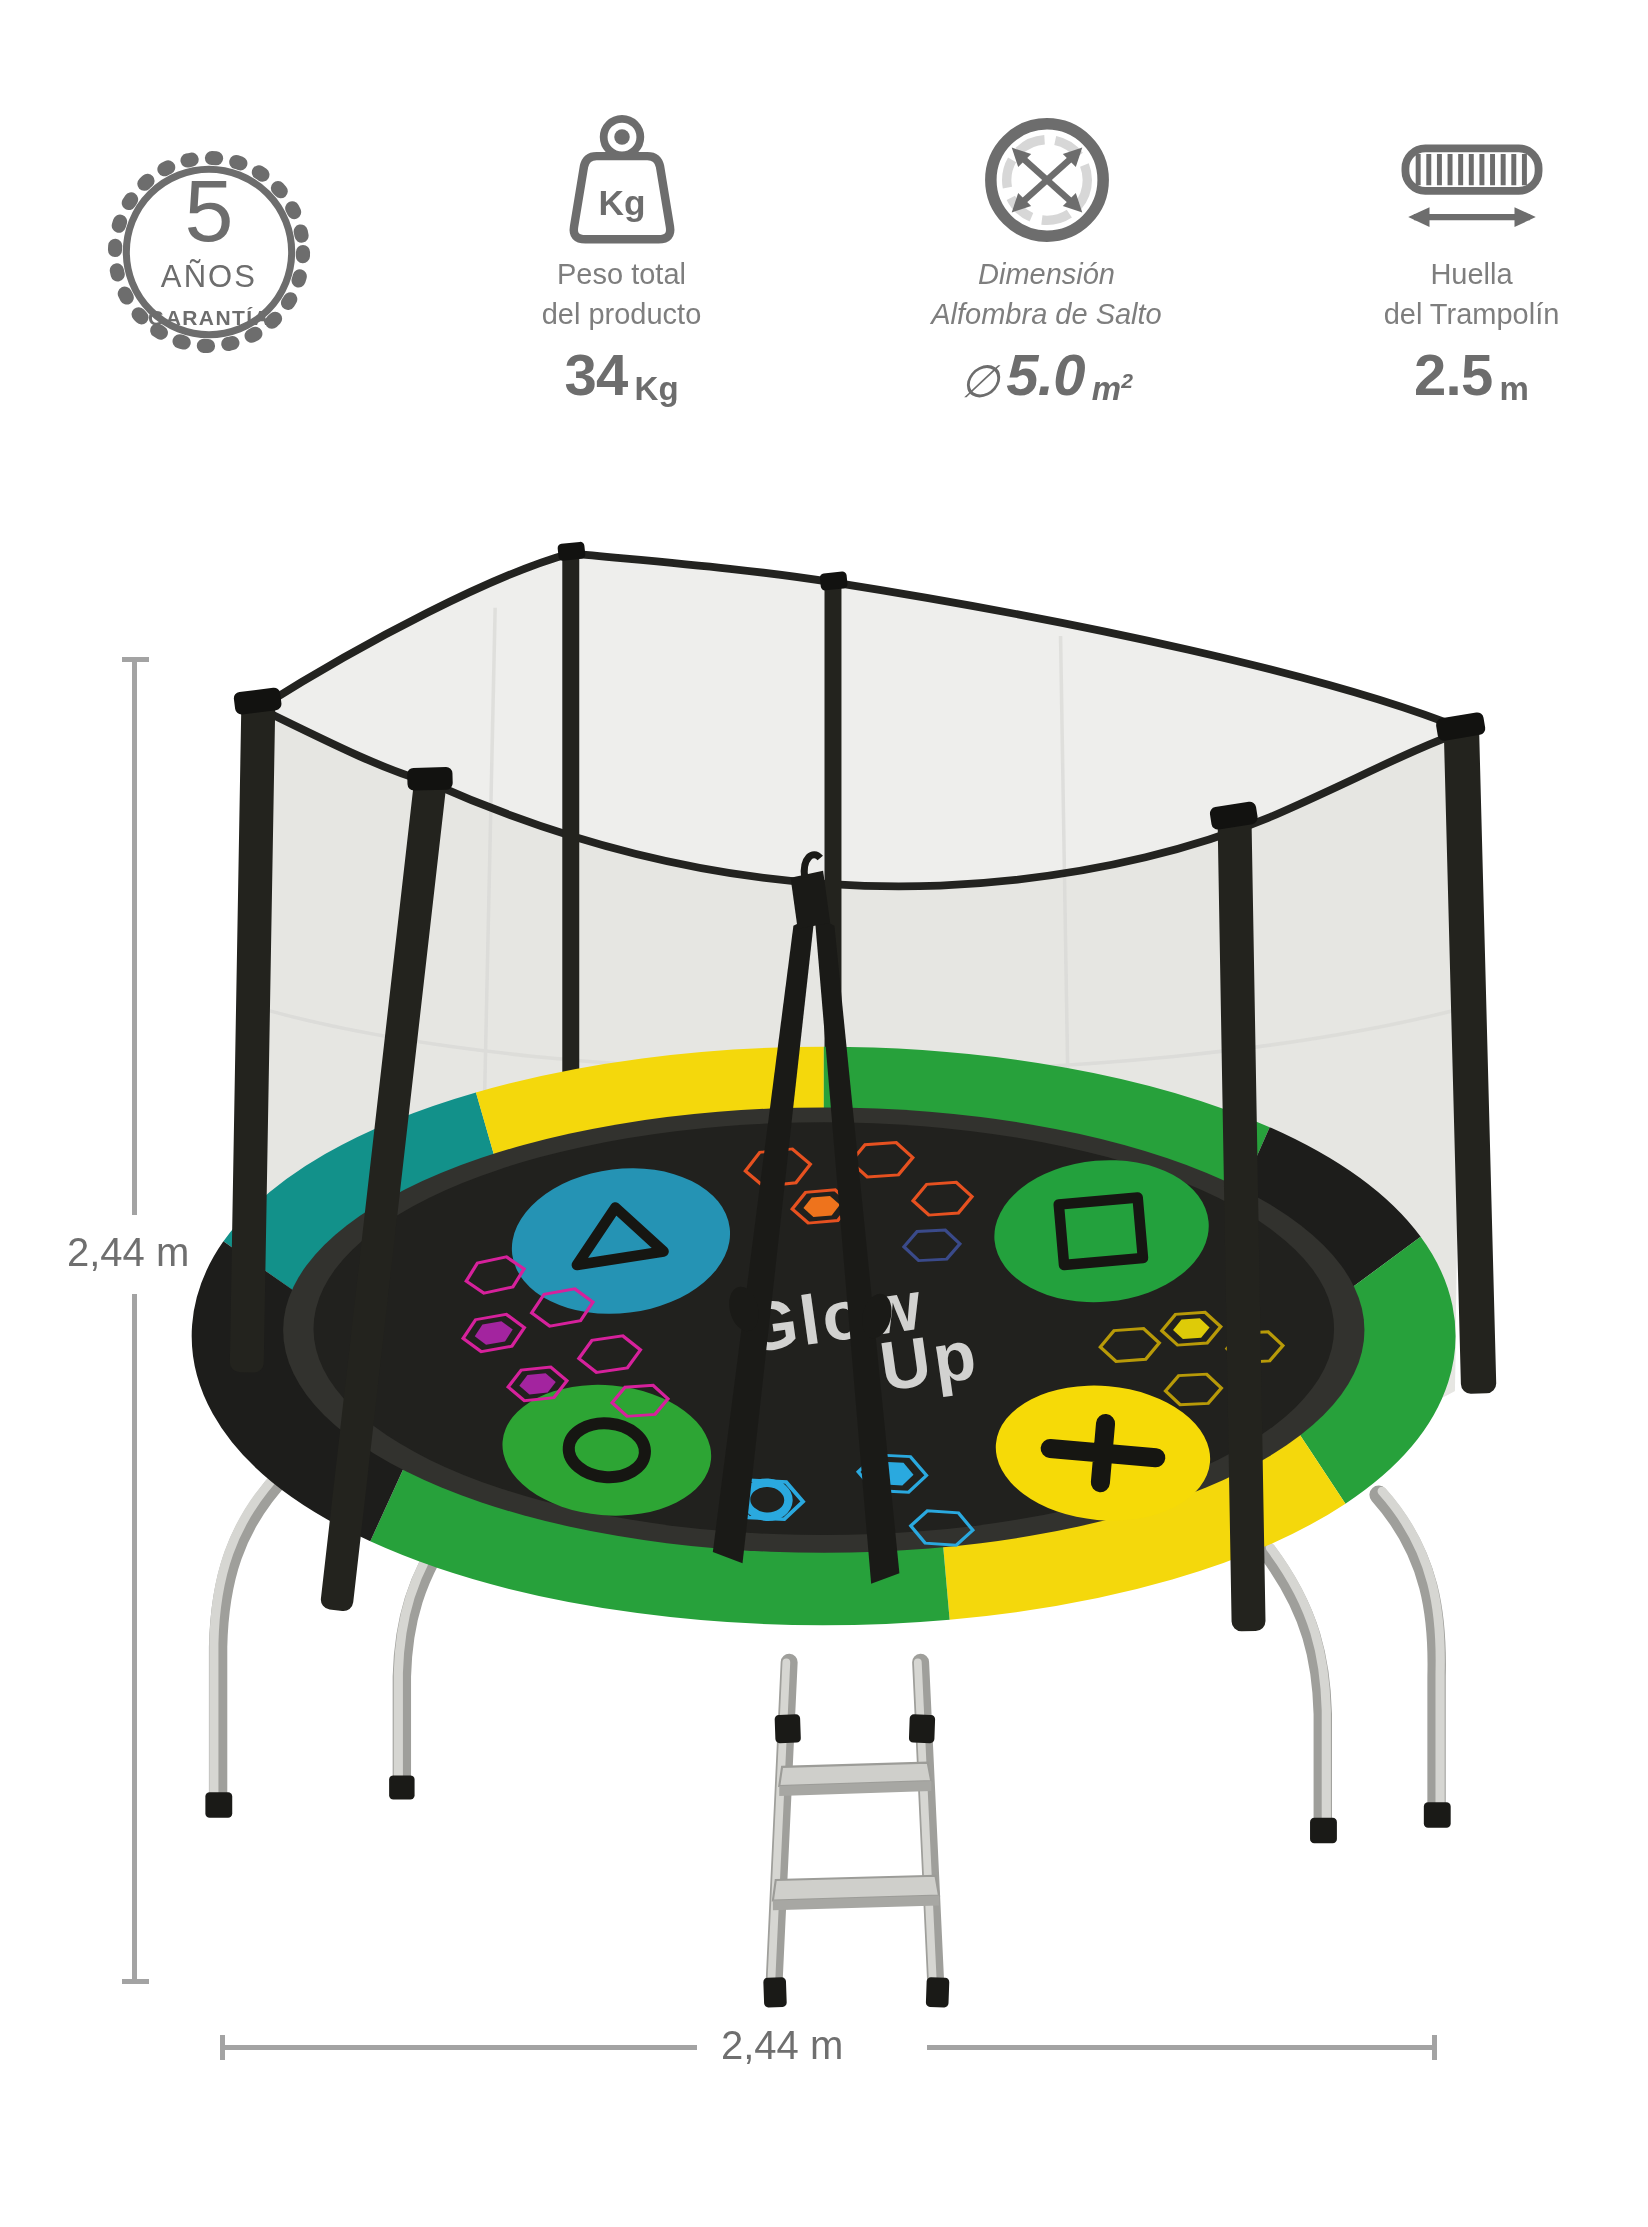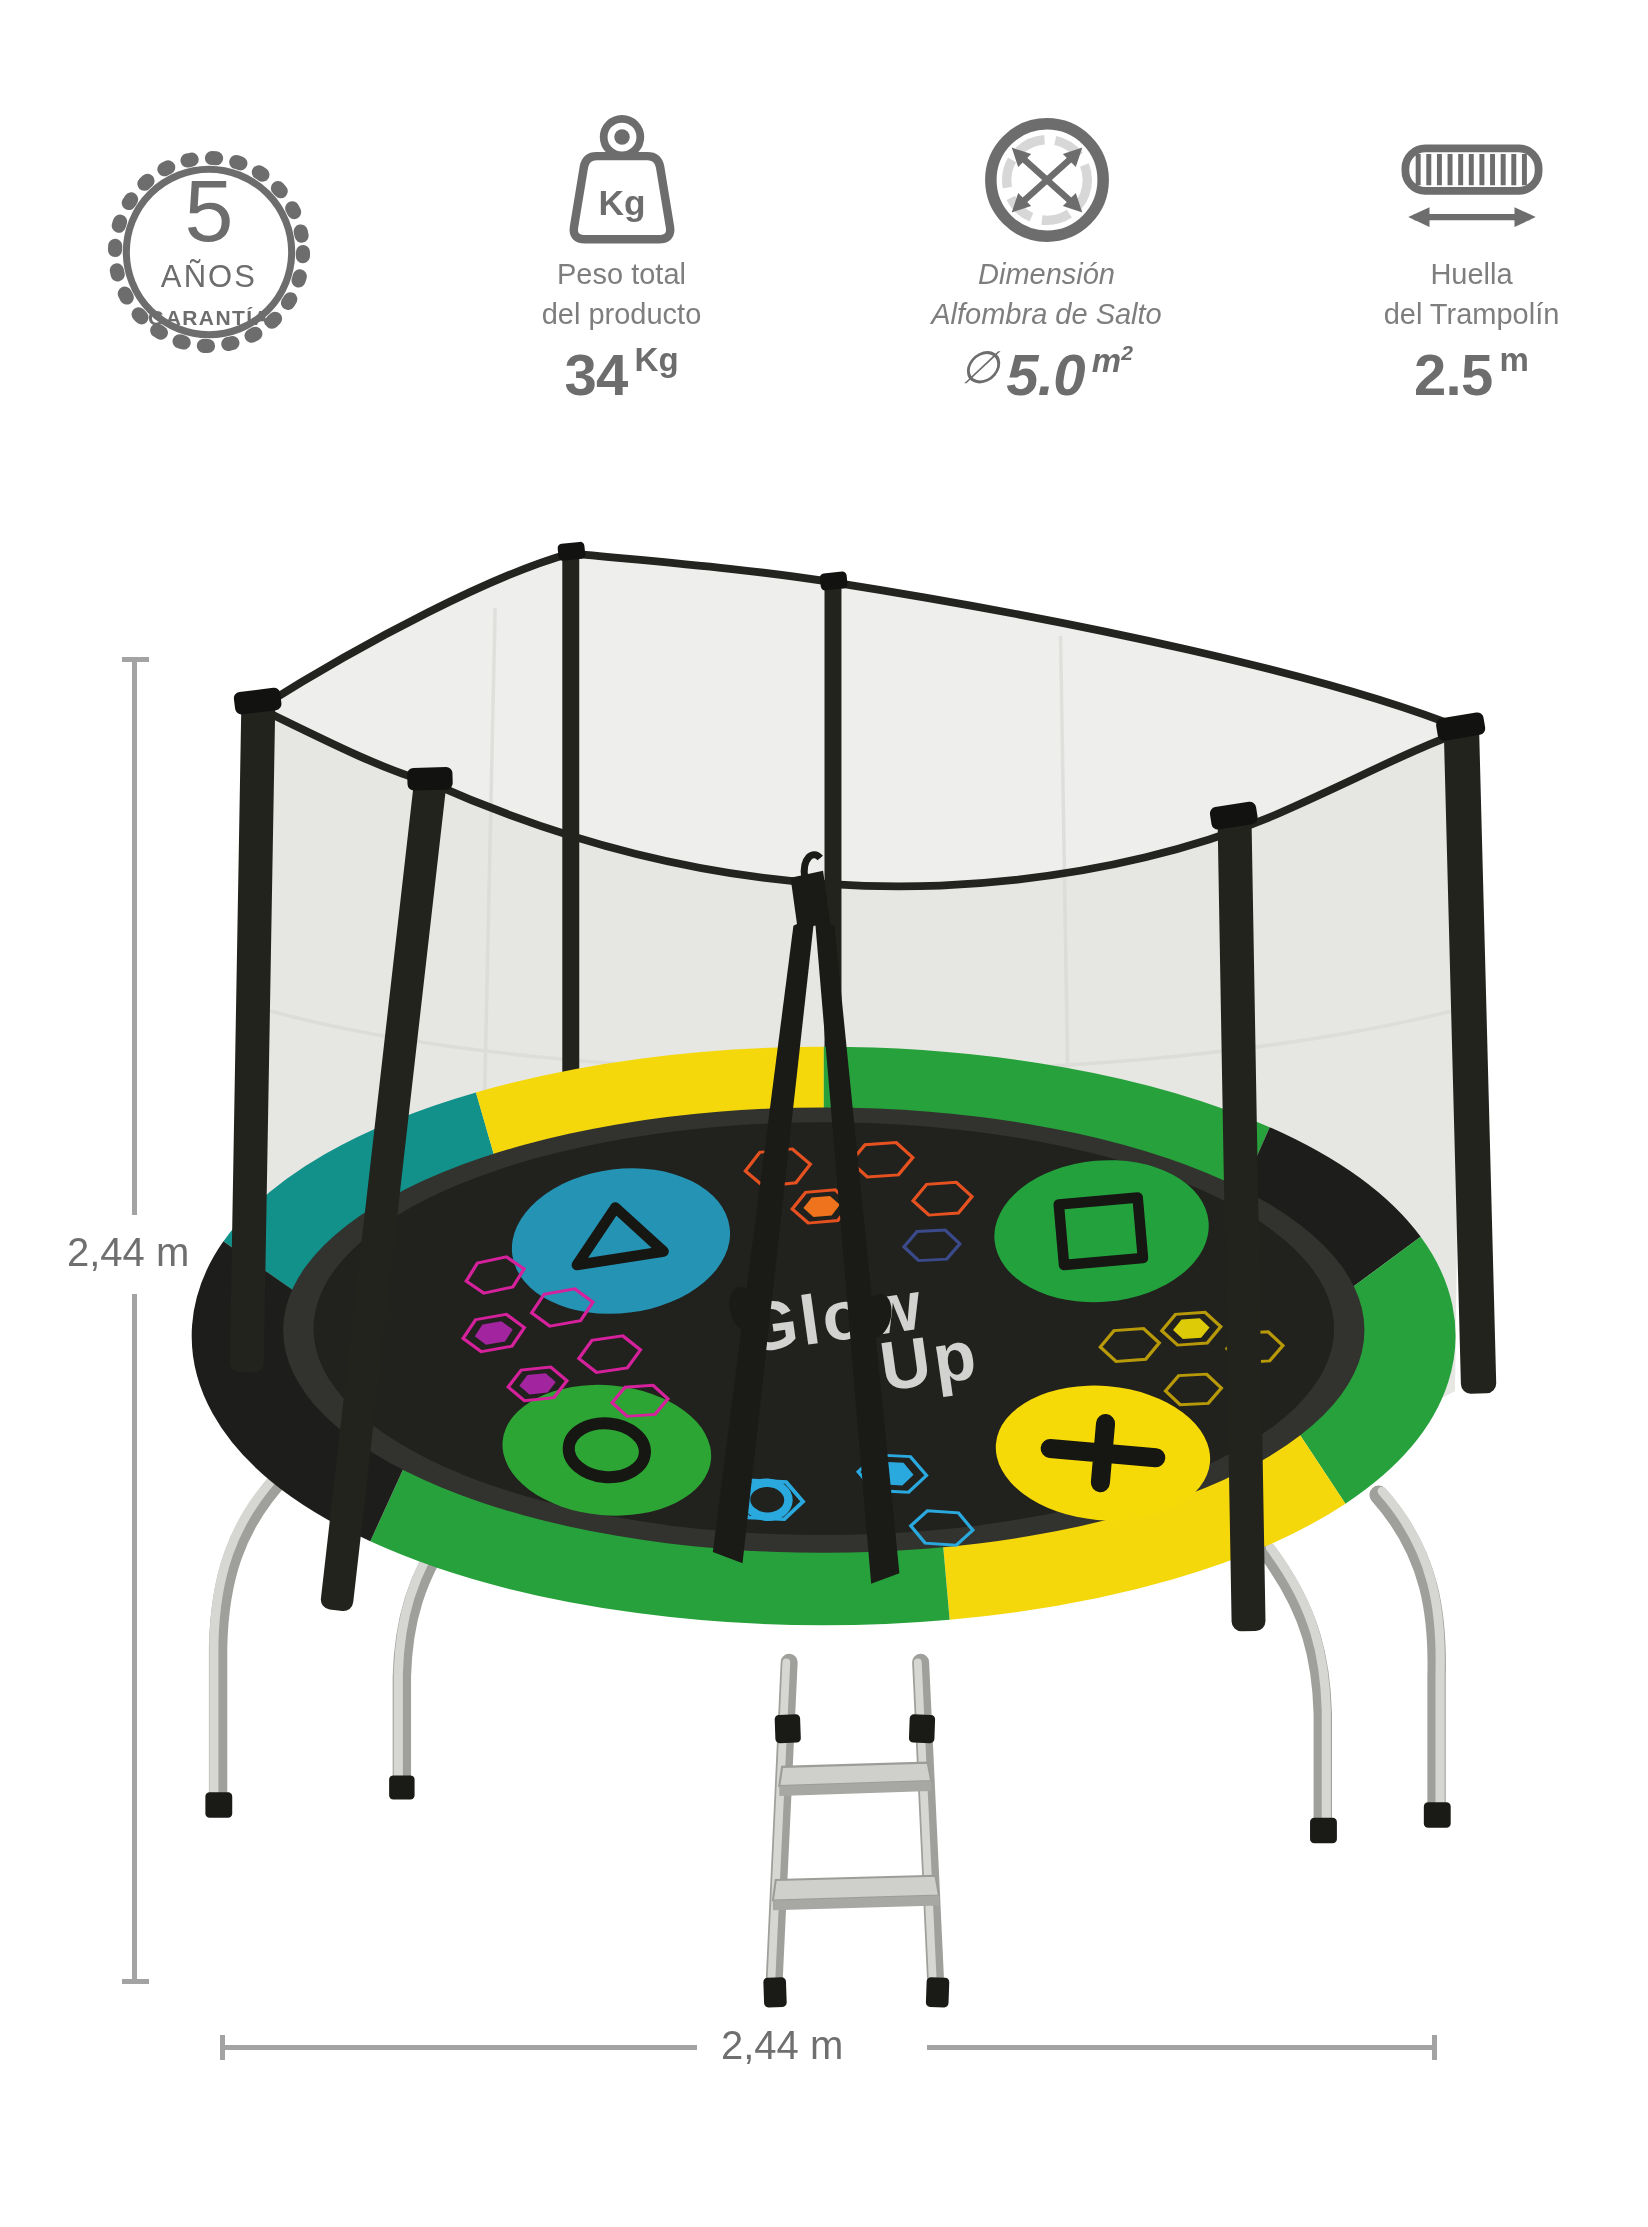--- a/index.html
+++ b/index.html
@@ -12,21 +12,21 @@
   .badge svg{position:absolute;inset:0;}
   .badge-num{position:absolute;top:21px;left:0;right:0;text-align:center;font-size:88px;font-weight:400;line-height:1;}
   .badge-anos{position:absolute;top:115px;left:0;right:0;text-align:center;font-size:31px;font-weight:300;letter-spacing:2.1px;line-height:1;}
   .badge-gar{position:absolute;top:161px;left:0;right:0;text-align:center;font-size:21px;font-weight:700;letter-spacing:1.4px;line-height:1;}
   .spec-item{position:absolute;top:105px;width:325px;display:flex;flex-direction:column;align-items:center;}
   #spec-weight{left:459px;}
   #spec-dimension{left:884px;font-style:italic;}
   #spec-footprint{left:1309px;}
   .icon-wrap{height:147px;display:flex;align-items:flex-end;justify-content:center;}
   .spec-title{font-size:29px;line-height:36px;text-align:left;color:#7e7e7e;margin-top:4.2px;}
-  .spec-value{margin-top:8.5px;display:flex;align-items:flex-start;gap:7px;color:#6d6d6d;font-weight:700;}
+  .spec-value{margin-top:8.5px;display:flex;align-items:flex-end;gap:7px;color:#6d6d6d;font-weight:700;}
   .val-prefix{font-size:45px;font-weight:400;}
   .val-big{font-size:58px;letter-spacing:-0.7px;}
   .val-unit{font-size:33px;}
   .val-sup{font-size:21px;vertical-align:super;font-weight:700;}
   
   .dl{position:absolute;background:#a3a3a3;}
   .dim-label{position:absolute;color:#6f6f6f;font-size:40px;text-align:left;}
   
   #scene{position:absolute;left:0;top:0;width:1649px;height:2227px;}
 </style>

